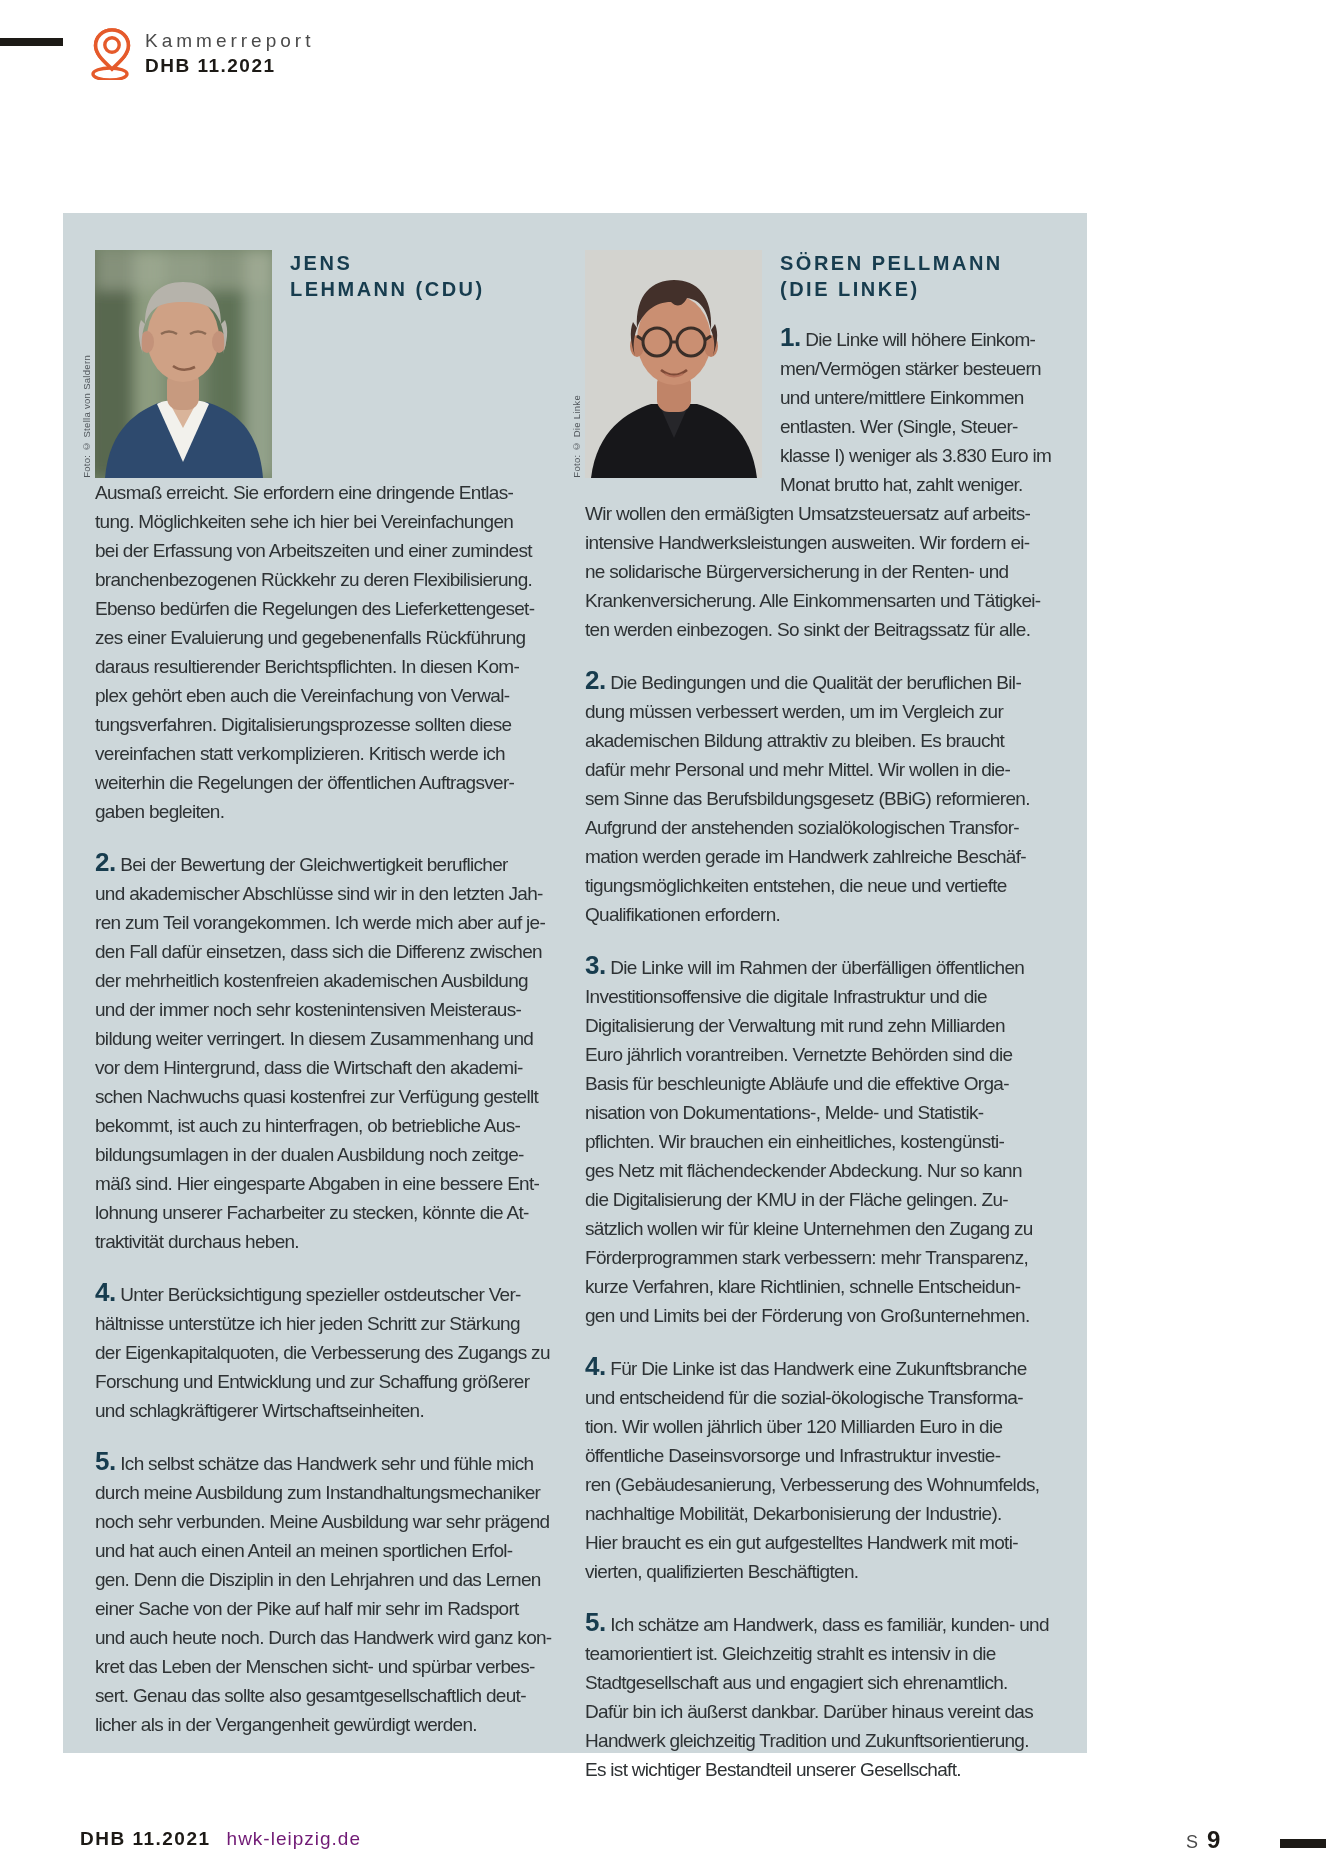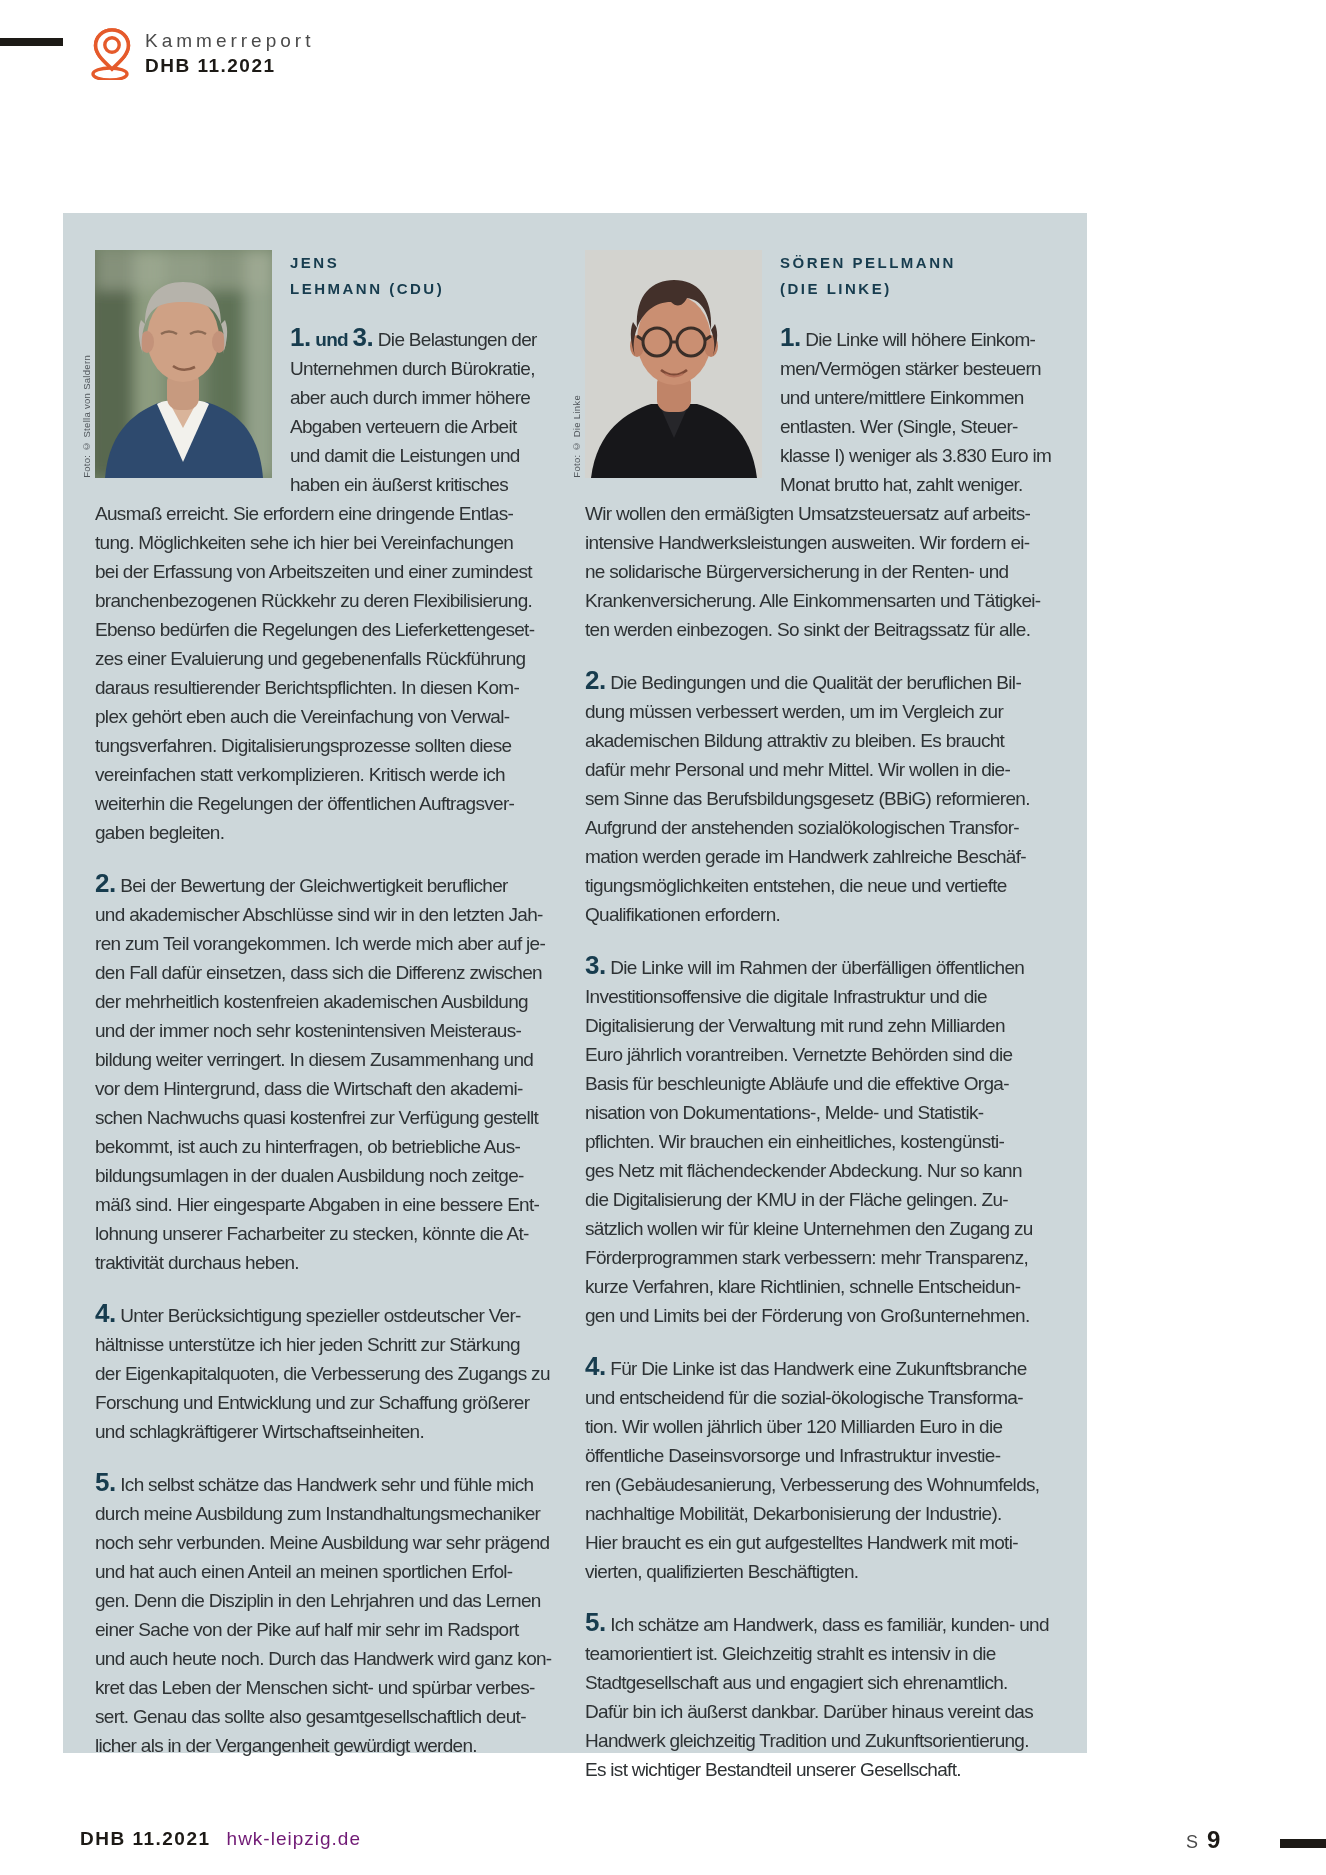--- a/index.html
+++ b/index.html
@@ -18,21 +18,21 @@
   .col{position:absolute;top:37px;}
   .col-left{left:32px;width:470px;}
   .col-right{left:522px;width:502px;}
 
   .profile-row{display:flex;align-items:flex-start;}
   .photo-wrap{position:relative;width:177px;height:228px;flex:none;}
   .photo-wrap svg{display:block;width:100%;height:100%;}
   .photo-credit{position:absolute;left:-14px;bottom:0;font-size:9.5px;color:#4f555a;
                 writing-mode:vertical-rl;transform:rotate(180deg);letter-spacing:.3px;white-space:nowrap;}
   .profile-head{margin-left:18px;min-width:0;}
-  .profile-name{font-size:15px;font-weight:700;letter-spacing:2.5px;line-height:26px;
+  .profile-name{font-size:20px;font-weight:700;letter-spacing:2.5px;line-height:26px;
                 color:#173c4e;white-space:pre;}
   .intro{margin-top:21px;}
 
   .bodytext{font-size:19px;line-height:29px;letter-spacing:-0.7px;color:#2e3234;white-space:pre;}
   .continuation{}
   .para{margin-top:22px;}
   .seg-num{font-size:26px;font-weight:700;color:#173c4e;letter-spacing:-0.5px;}
   .seg-bold{font-size:19px;font-weight:700;color:#173c4e;}
   .seg-body{}
 
@@ -103,26 +103,20 @@
             <path d="M126 74 C130 86 130 96 128 104 C132 92 134 80 130 70 Z" fill="#b6b3ab"></path>
 
             <path d="M66 84 q8 -5 16 0" stroke="#8c6a54" stroke-width="2.4" fill="none"></path>
             <path d="M95 84 q8 -5 16 0" stroke="#8c6a54" stroke-width="2.4" fill="none"></path>
             <path d="M78 116 q10 7 22 1" stroke="#8a5f49" stroke-width="2.6" fill="none"></path>
           </svg>
         </div>
         <div class="profile-head">
           <div class="profile-name">JENS
 LEHMANN (CDU)</div>
-          <div class="intro bodytext"><span class="seg-num">1.</span><span class="seg-bold"> und </span><span class="seg-num">3.</span><span class="seg-body"> Die Belastungen der
-Unternehmen durch Bürokratie,
-aber auch durch immer höhere
-Abgaben verteuern die Arbeit
-und damit die Leistungen und
-haben ein äußerst kritisches</span></div>
         </div>
       </div>
       <div class="continuation bodytext">Ausmaß erreicht. Sie erfordern eine dringende Entlas-
 tung. Möglichkeiten sehe ich hier bei Vereinfachungen
 bei der Erfassung von Arbeitszeiten und einer zumindest
 branchenbezogenen Rückkehr zu deren Flexibilisierung.
 Ebenso bedürfen die Regelungen des Lieferkettengeset-
 zes einer Evaluierung und gegebenenfalls Rückführung
 daraus resultierender Berichtspflichten. In diesen Kom-
 plex gehört eben auch die Vereinfachung von Verwal-

